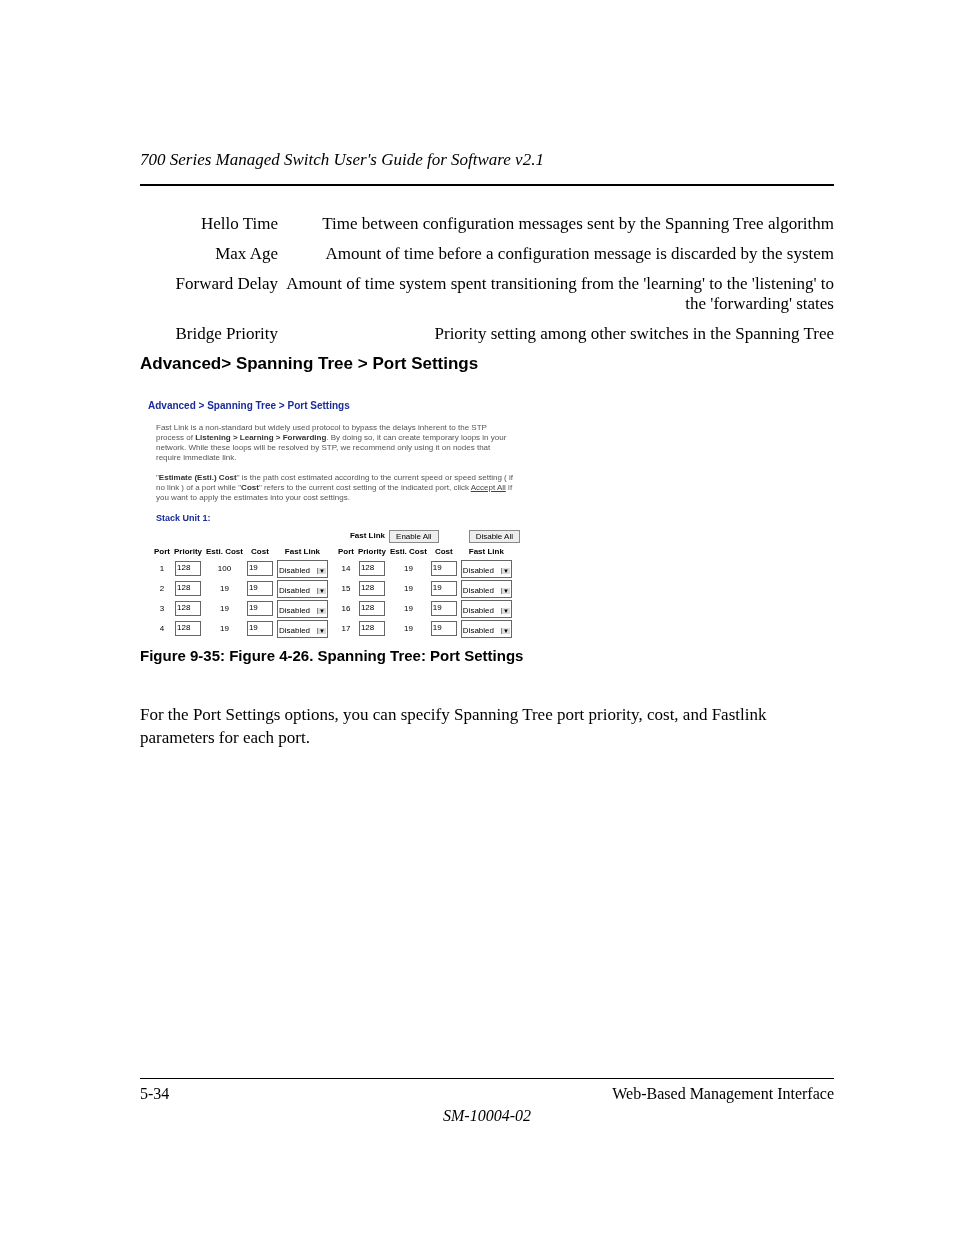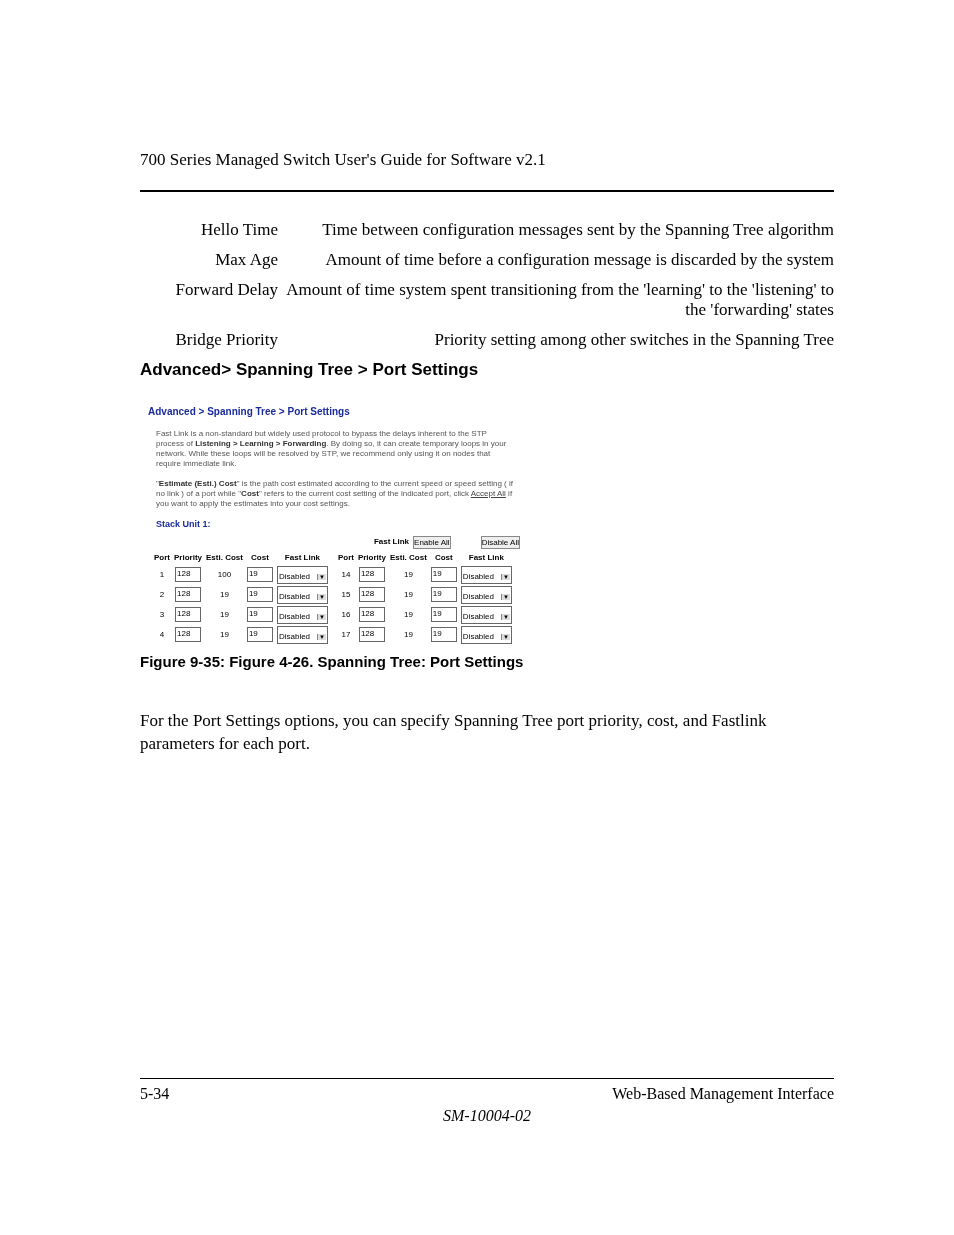--- a/index.html
+++ b/index.html
@@ -12,22 +12,23 @@
     height: 1235px;
     position: relative;
   }
   .page {
     padding: 150px 120px 0 140px;
     position: relative;
     height: 100%;
     box-sizing: border-box;
   }
   .running-head {
-    font-size: 17px;
-    margin-bottom: 20px;
+    font-style: italic;
+    font-size: 17px;
+    margin-bottom: 14px;
   }
   .rule {
     border: none;
     border-top: 2px solid #000;
     margin: 0 0 28px 0;
   }
   .defs {
     margin-left: 26px;
     font-size: 17px;
     text-align: right;
@@ -91,21 +92,21 @@
     gap: 4px;
     padding: 0 4px 2px 4px;
   }
   .ss-toolbar .spacer { flex: 1; }
   .ss-toolbar .lbl { font-weight: bold; font-size: 8px; }
   .ss-btn {
     font-family: Arial, Helvetica, sans-serif;
     font-size: 8px;
     border: 1px solid #888;
     background: #eee;
-    padding: 1px 0;
+    padding: 1px 6px;
     cursor: pointer;
   }
   .ss-table {
     display: flex;
     gap: 6px;
     padding: 0 4px;
   }
   .ss-half table {
     border-collapse: collapse;
     font-size: 8px;

